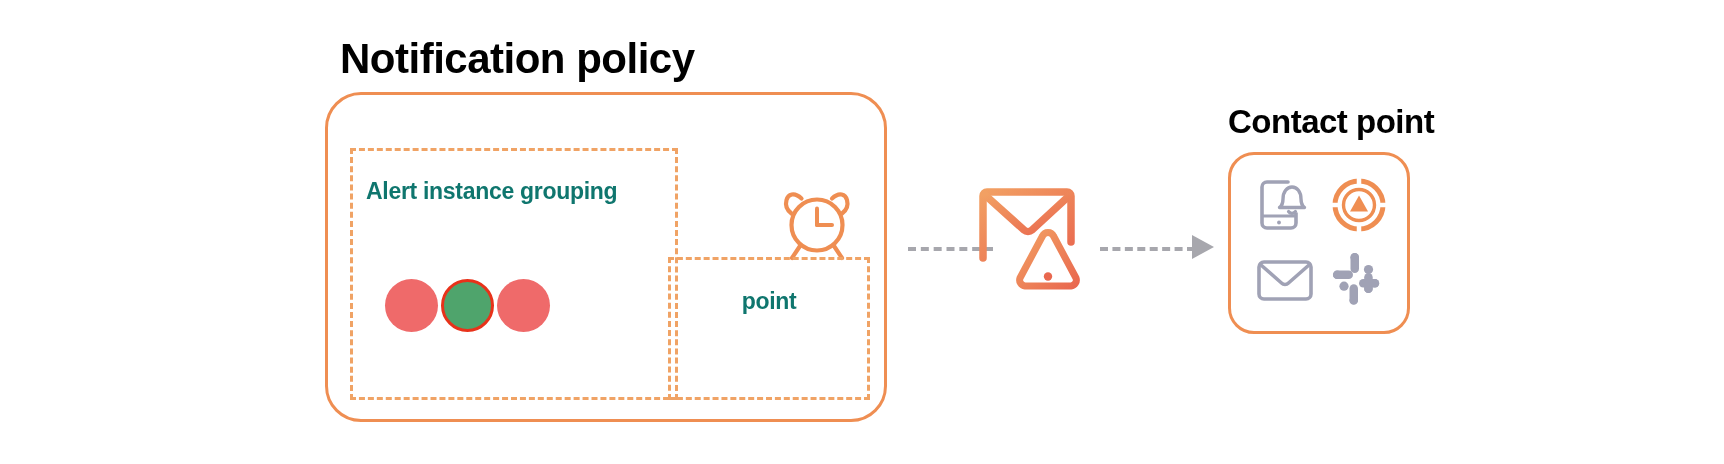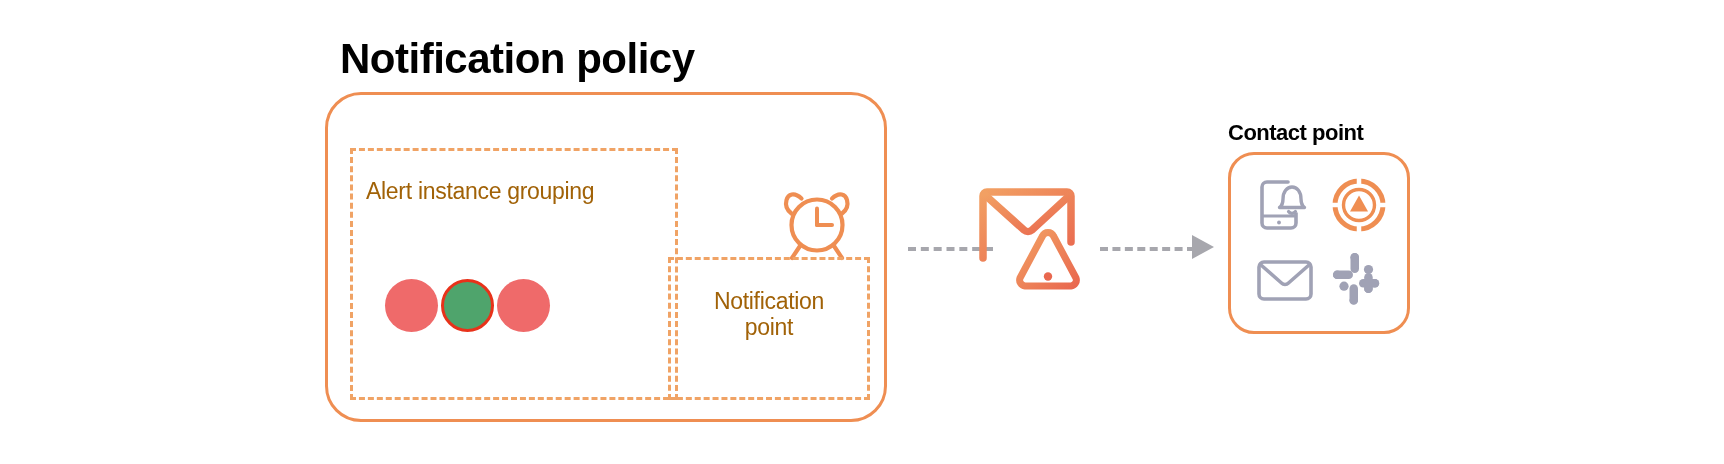--- a/index.html
+++ b/index.html
@@ -27,22 +27,22 @@
     letter-spacing: -0.5px;
     white-space: nowrap;
   }
   #policy-title {
     left: 340px;
     top: 35px;
     font-size: 42px;
   }
   #contact-title {
     left: 1228px;
-    top: 120px;
-    font-size: 22px;
+    top: 103px;
+    font-size: 33px;
   }
 
   
   #policy-box {
     position: absolute;
     left: 325px;
     top: 92px;
     width: 562px;
     height: 330px;
     border: 3px solid #ef8e52;
@@ -66,22 +66,22 @@
   }
   #timing-box {
     left: 668px;
     top: 257px;
     width: 202px;
     height: 143px;
   }
 
   .box-label {
     position: absolute;
-    font-weight: normal;
-    color: #a16207;
+    font-weight: bold;
+    color: #0f766e;
     font-size: 23px;
     letter-spacing: -0.3px;
   }
   #grouping-label {
     left: 366px;
     top: 178px;
     white-space: nowrap;
   }
   #timing-label {
     left: 672px;
@@ -297,17 +297,16 @@
             <circle cx="14" cy="36.2" r="4.6"></circle>
           </g>
         </svg>
       </span>
     </div>
 
   </div>
 
   <div class="dashed-box" id="timing-box"></div>
   <div class="box-label" id="timing-label">
-    <div>Notification</div>
     <div>point</div>
   </div>
 
 </div>
 
 </body></html>

